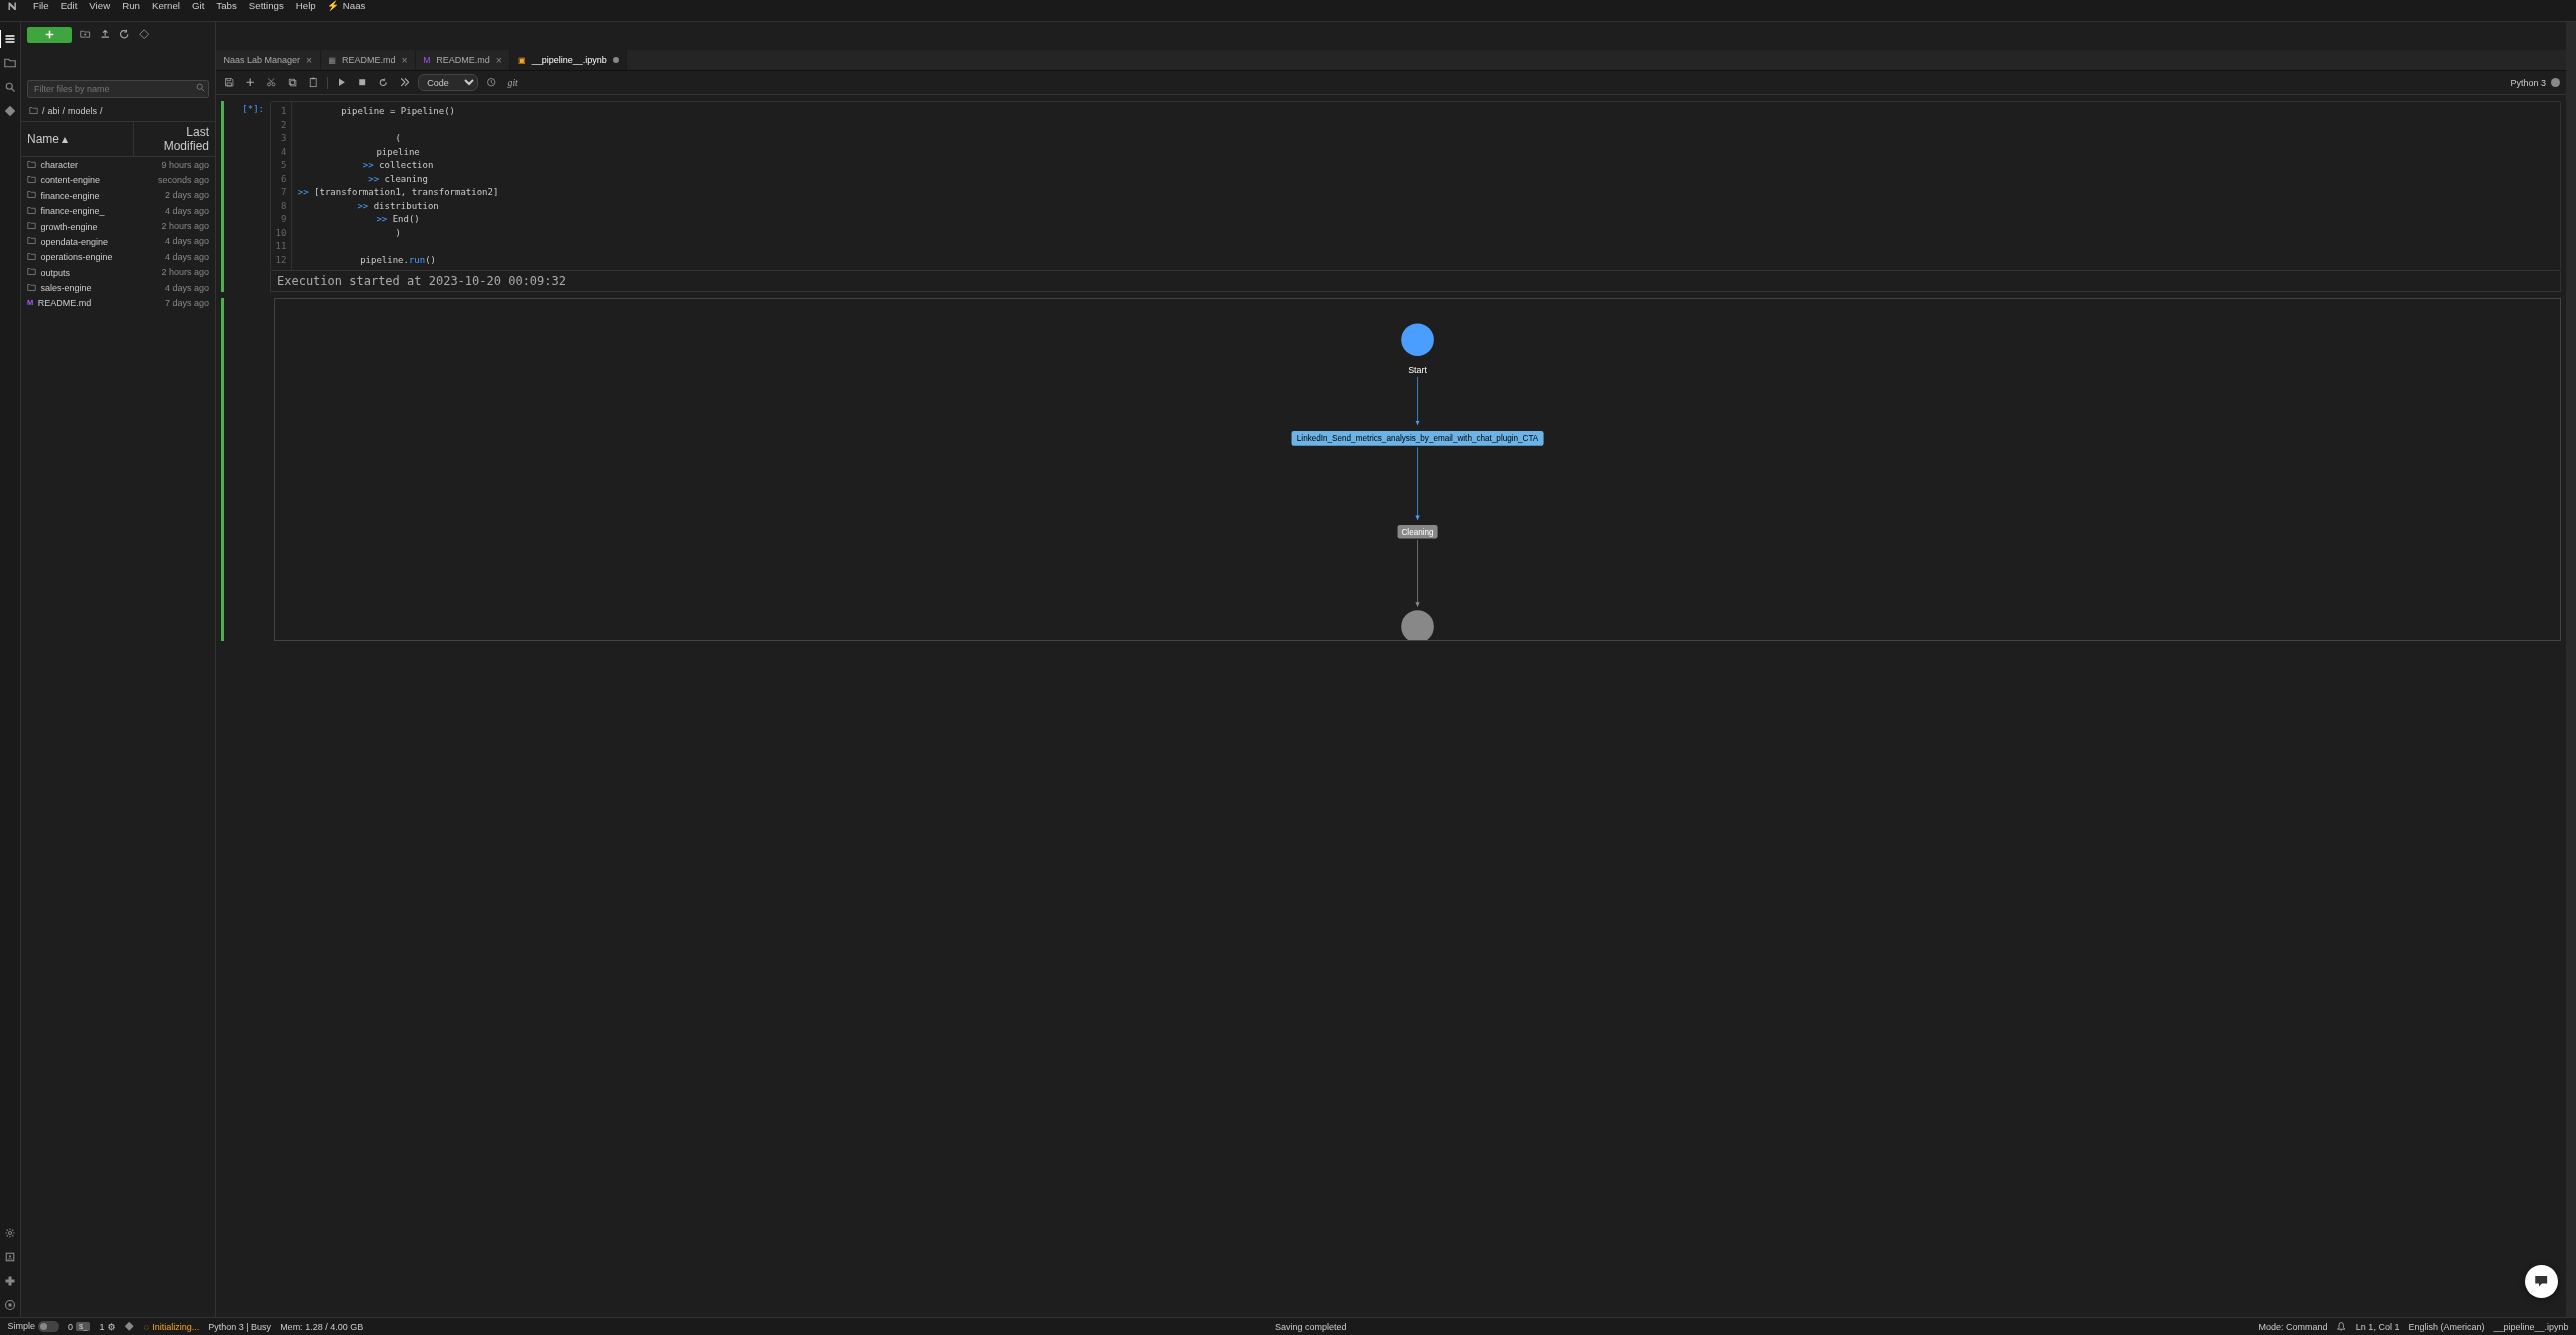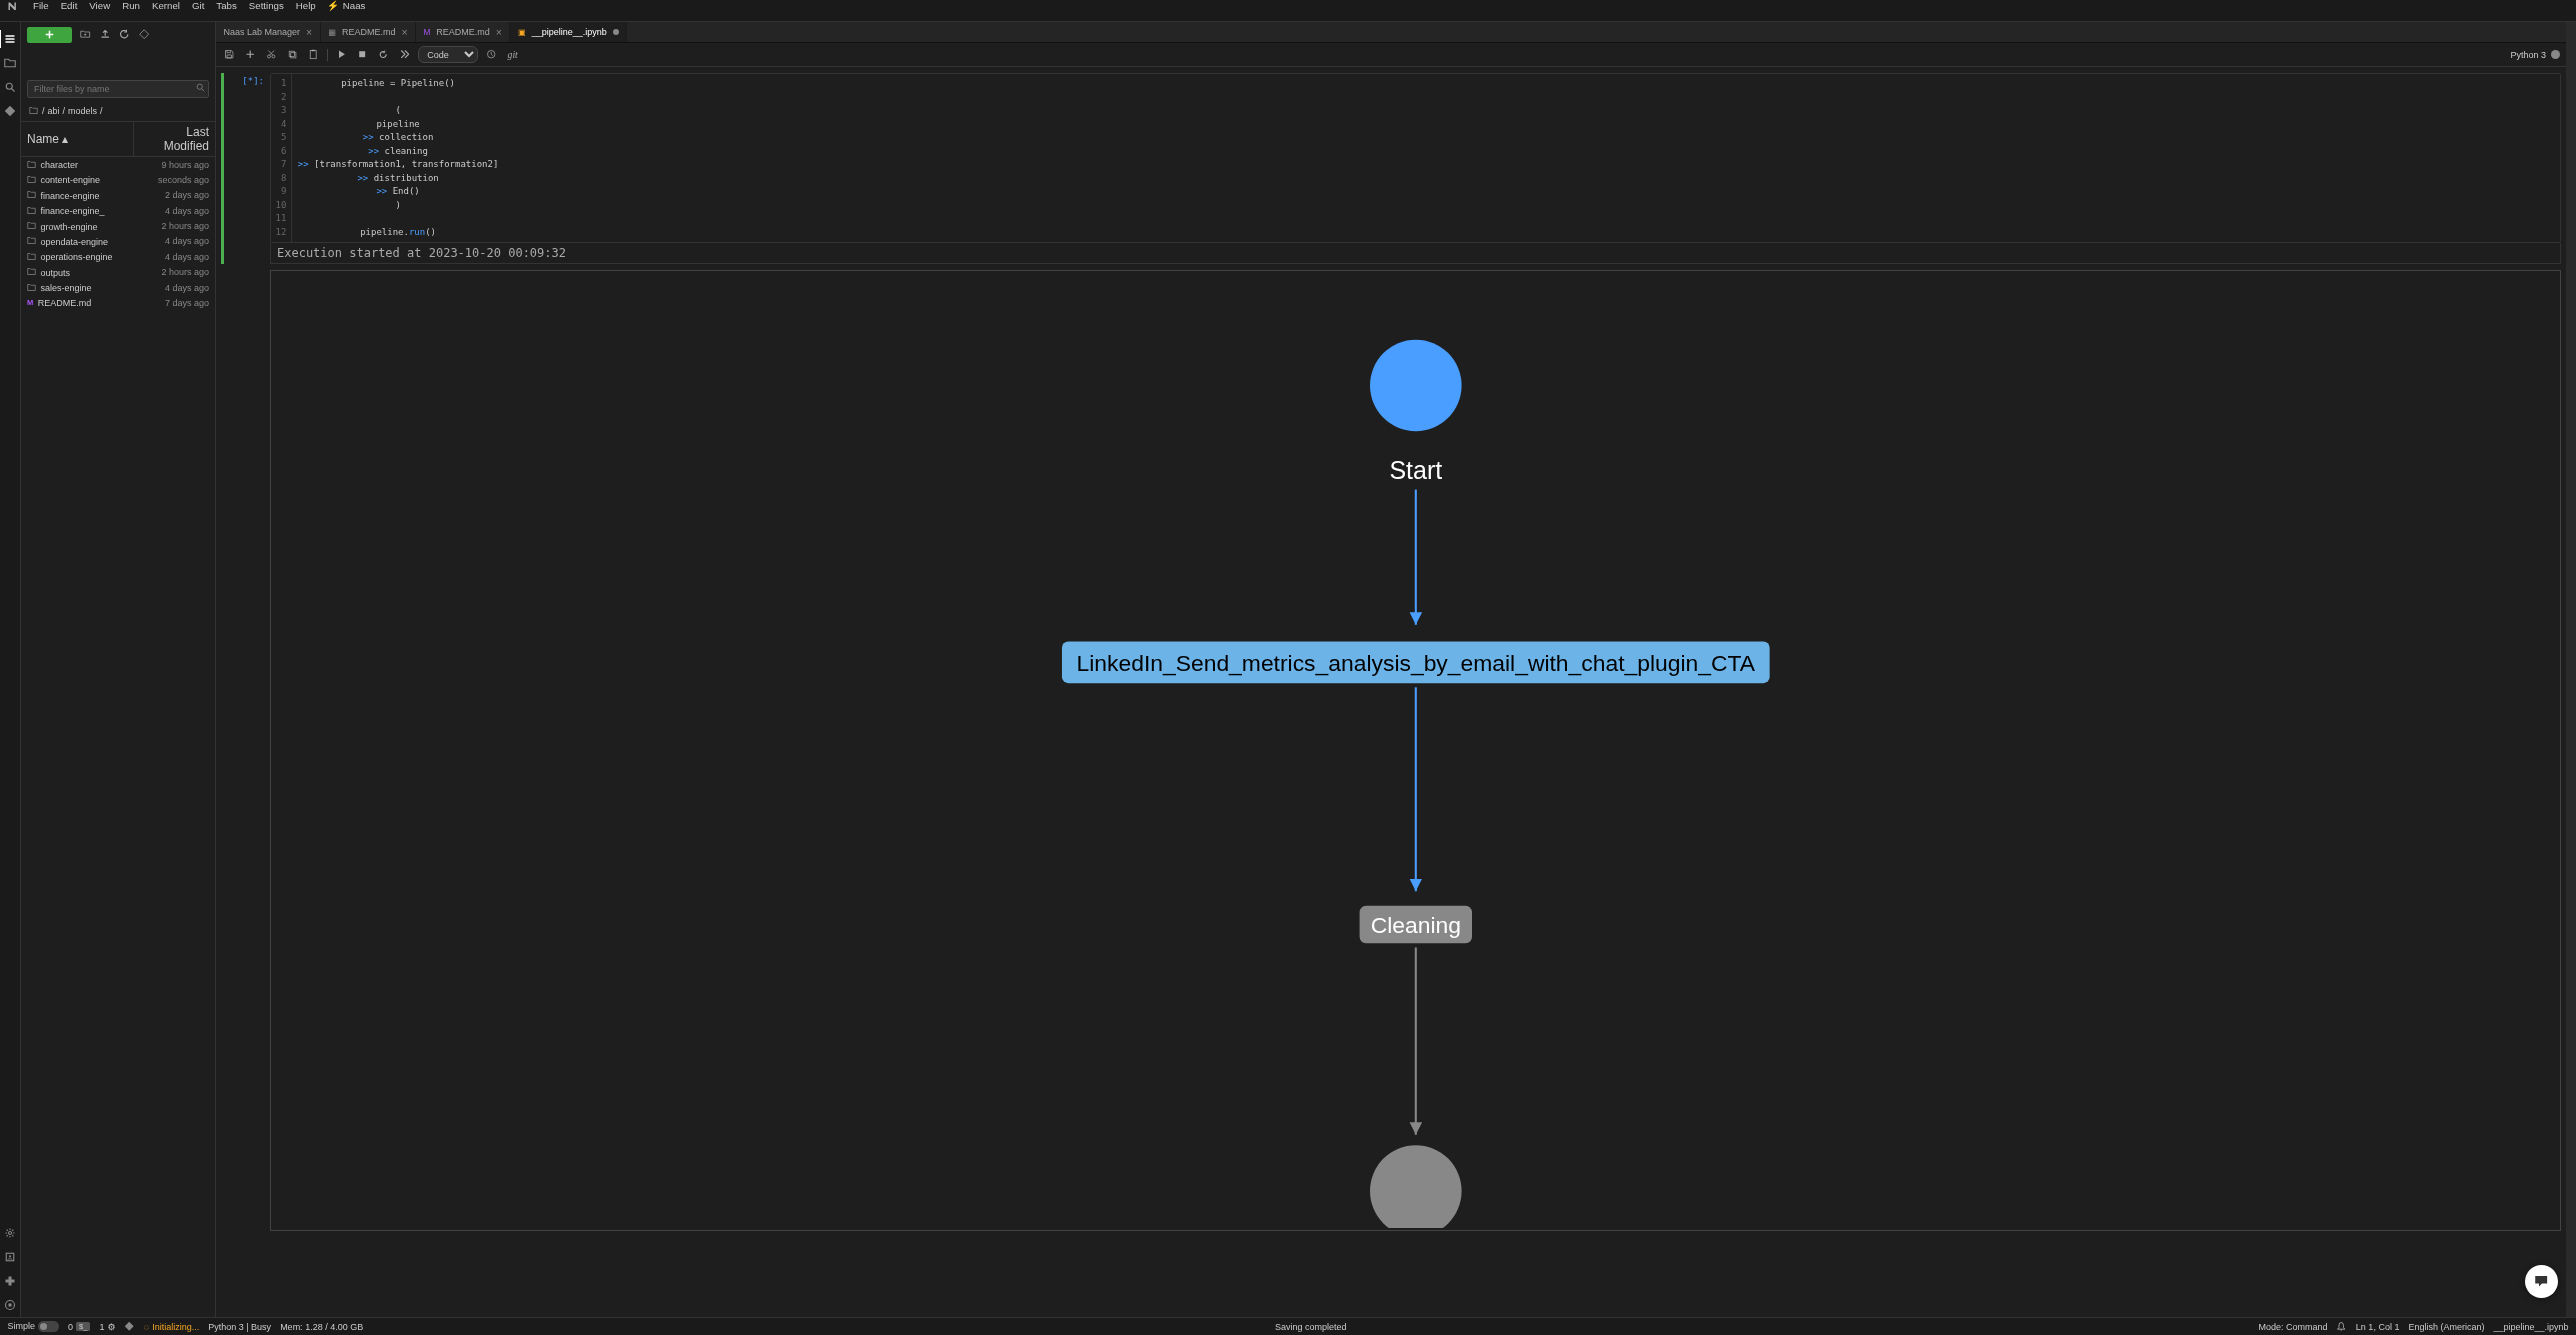--- a/index.html
+++ b/index.html
@@ -52,21 +52,21 @@
 .fp-header .col-mod { width:82px; padding:3px 6px; text-align:right; border-left:0.7px solid #333; }
 
 .fp-list { flex:1; overflow-y:auto; }
 .fp-row { display:flex; padding:2.2px 6px; cursor:pointer; font-size:9px; }
 .fp-row .row-name { flex:1; display:flex; align-items:center; gap:4.5px; }
 .fp-row .row-mod { width:82px; text-align:right; color:#888; }
 .fp-row .folder-ic { color:#888; }
 .fp-row .md-ic { color:#a855f7; font-weight:bold; font-size:7.5px; }
 
 .editor-area { flex:1; display:flex; flex-direction:column; background:#1e1e1e; overflow:hidden; }
-.tabs-bar { display:flex; background:#252525; height:21px; border-bottom:0.7px solid #111; }
+.tabs-bar { display:flex; background:#252525; height:21px; border-bottom:0.7px solid #111;margin-top:28px; }
 .tab { display:flex; align-items:center; padding:0 7.5px; gap:6px; border-right:0.7px solid #1a1a1a; cursor:pointer; font-size:9px; color:#aaa; }
 .tab.active { background:#1e1e1e; color:#fff; }
 .tab .close-ic { color:#888; font-size:10.4px; }
 .tab .dot { width:6px; height:6px; border-radius:50%; background:#888; }
 .tab .tab-ic { font-size:8.2px; }
 .tab .md-tab-ic { color:#888; }
 .tab .nb-tab-ic { color:#f5a623; }
 .tab .md-purple { color:#a855f7; }
 
 .nb-toolbar { display:flex; align-items:center; padding:3px 6px; gap:6px; border-bottom:0.7px solid #333; }
@@ -83,21 +83,21 @@
 .cell-prompt { width:45px; text-align:right; padding-right:6px; color:#4a9eff; font-family:monospace; font-size:9px; padding-top:3px; }
 .cell-content { flex:1; }
 .code-block { background:#1e1e1e; border:0.7px solid #333; border-radius:1.5px; display:flex; }
 .gutter { background:#1e1e1e; padding:3px 4.5px; border-right:0.7px solid #333; }
 .gutter .ln { color:#666; font-family:monospace; font-size:9px; text-align:right; line-height:1.5; }
 .code-lines { padding:3px 6px; font-family:monospace; font-size:9px; line-height:1.5;text-align:center; }
 .code-lines .op { color:#4a9eff; }
 .code-lines .fn { color:#4a9eff; }
 .output-text { font-family:monospace; font-size:12px; color:#aaa; padding:3px 6px; border:0.7px solid #333; border-top:none; }
 
-.diagram-cell { display:flex; margin-bottom:20px;flex-direction:column; }
+.diagram-cell { display:flex; margin-bottom:20px; }
 .diagram-output { flex:1; border:0.7px solid #444; margin-left:49px; height:343px; position:relative; background:#1e1e1e; overflow:hidden; }
 .diagram-output svg { width:100%; height:100%; }
 
 .status-bar { height:18px; background:#1a1a1a; border-top:0.7px solid #333; display:flex; align-items:center; padding:0 7.5px; gap:9px; font-size:9px; color:#ccc; }
 .status-bar .sb-item { display:flex; align-items:center; gap:3px; }
 .status-bar .flex-spacer { flex:1; }
 .status-bar .toggle { width:21px; height:10.4px; background:#444; border-radius:5.2px; position:relative; }
 .status-bar .toggle::after { content:""; position:absolute; left:1.5px; top:1.5px; width:7.5px; height:7.5px; background:#888; border-radius:50%; }
 .status-bar .badge { background:#555; padding:0 3px; border-radius:1.5px; font-size:7.5px; }
 

